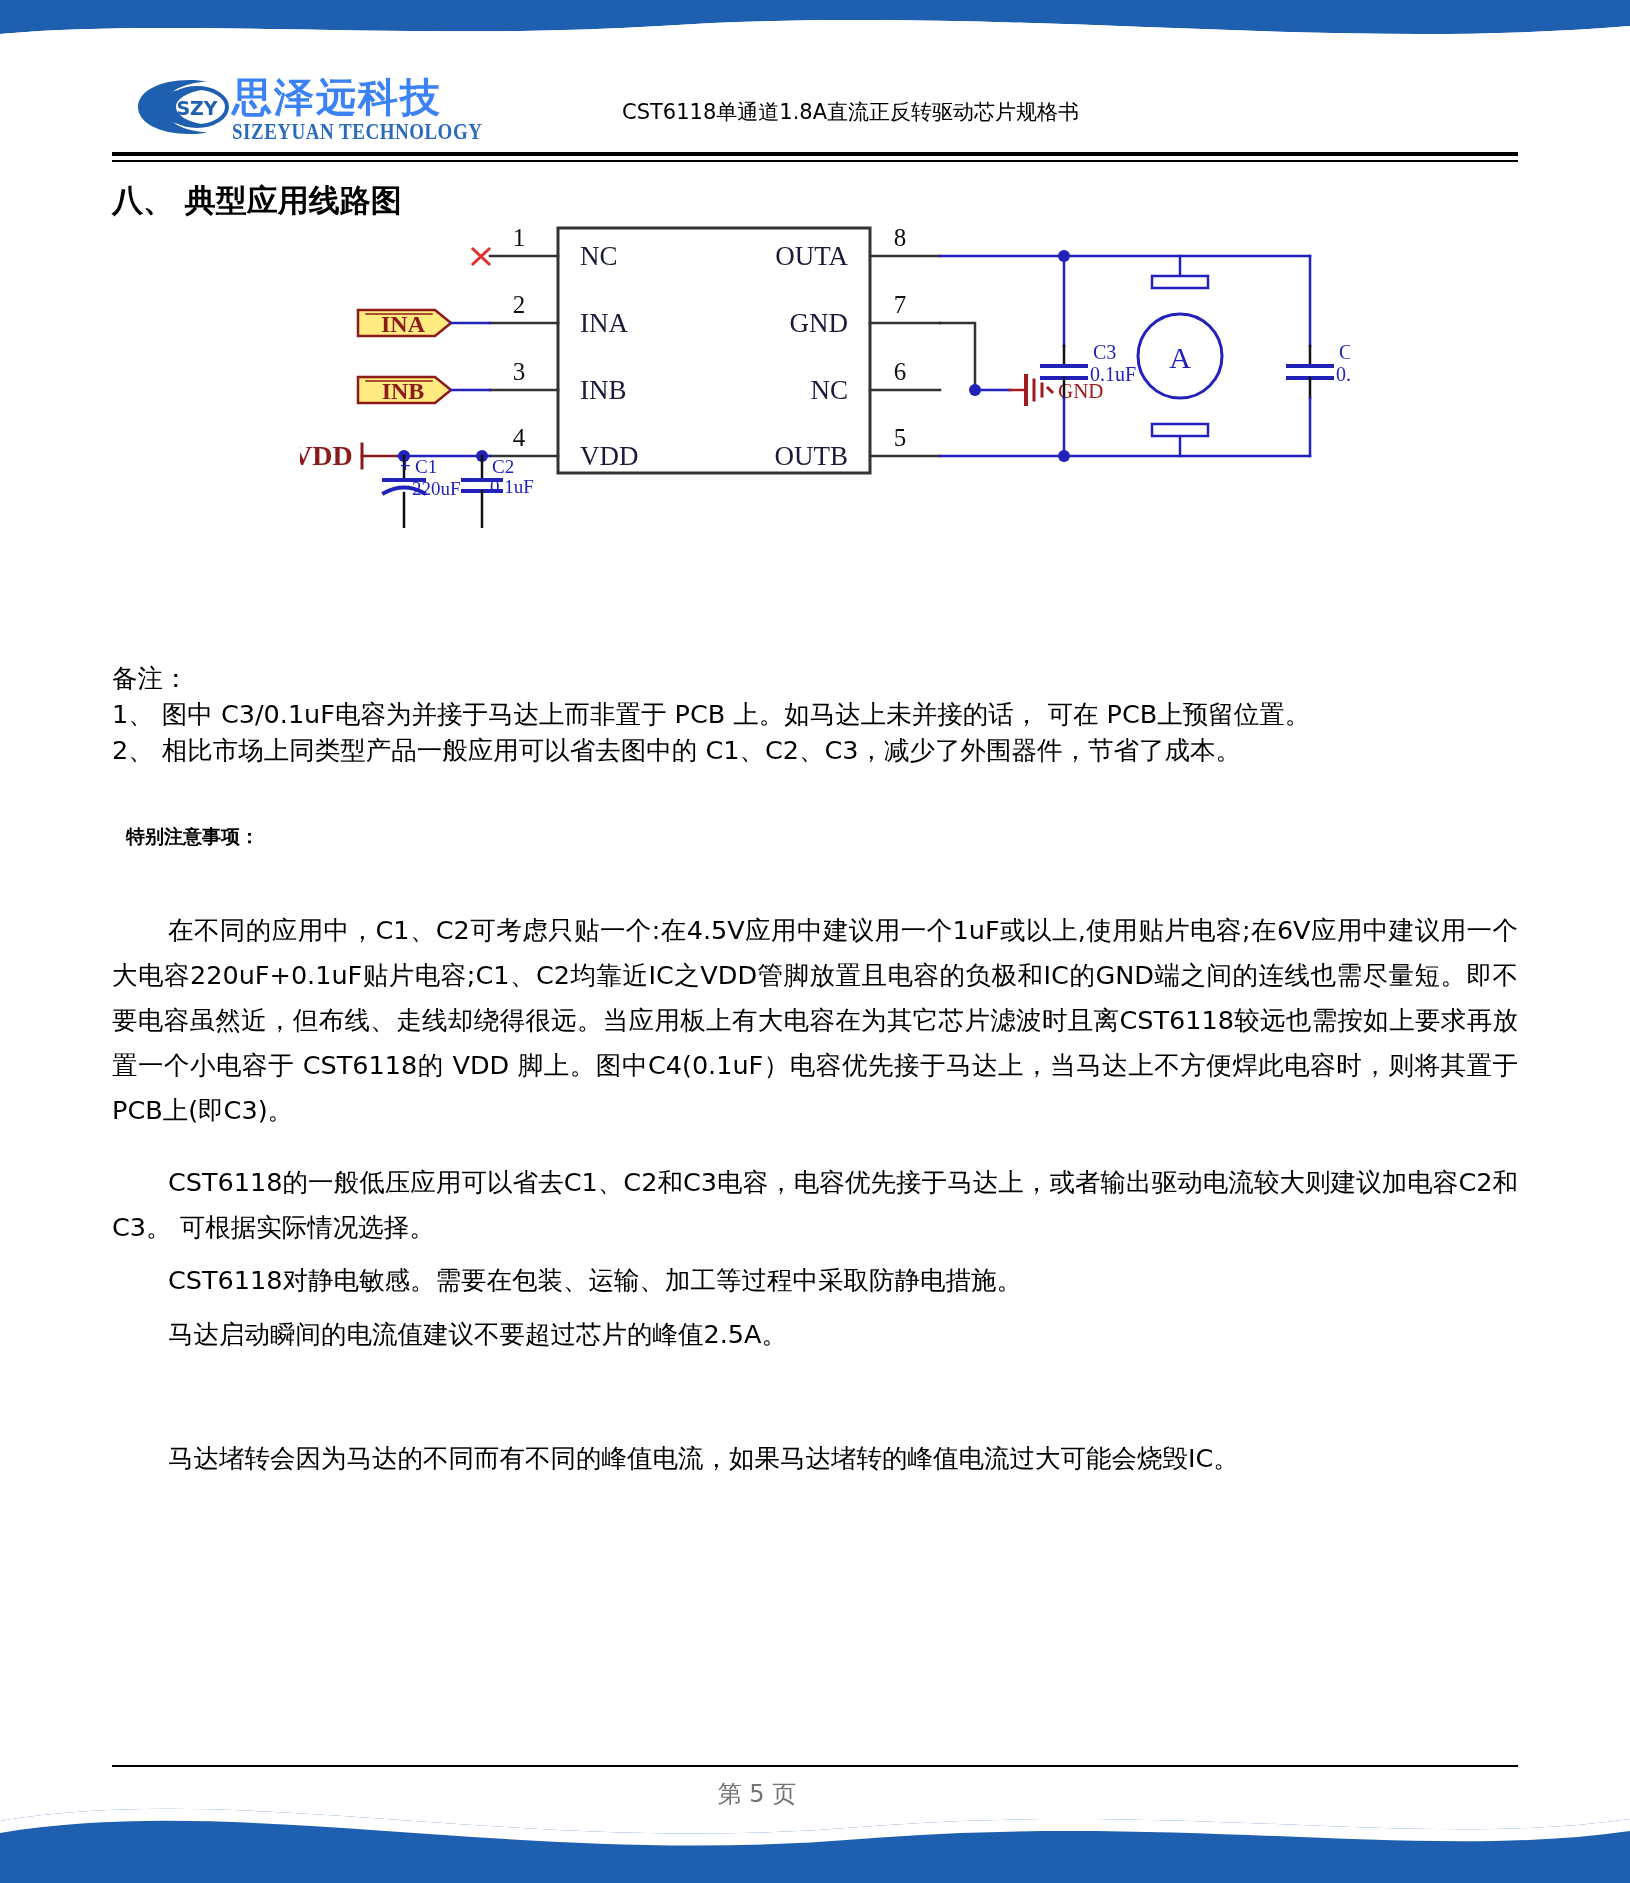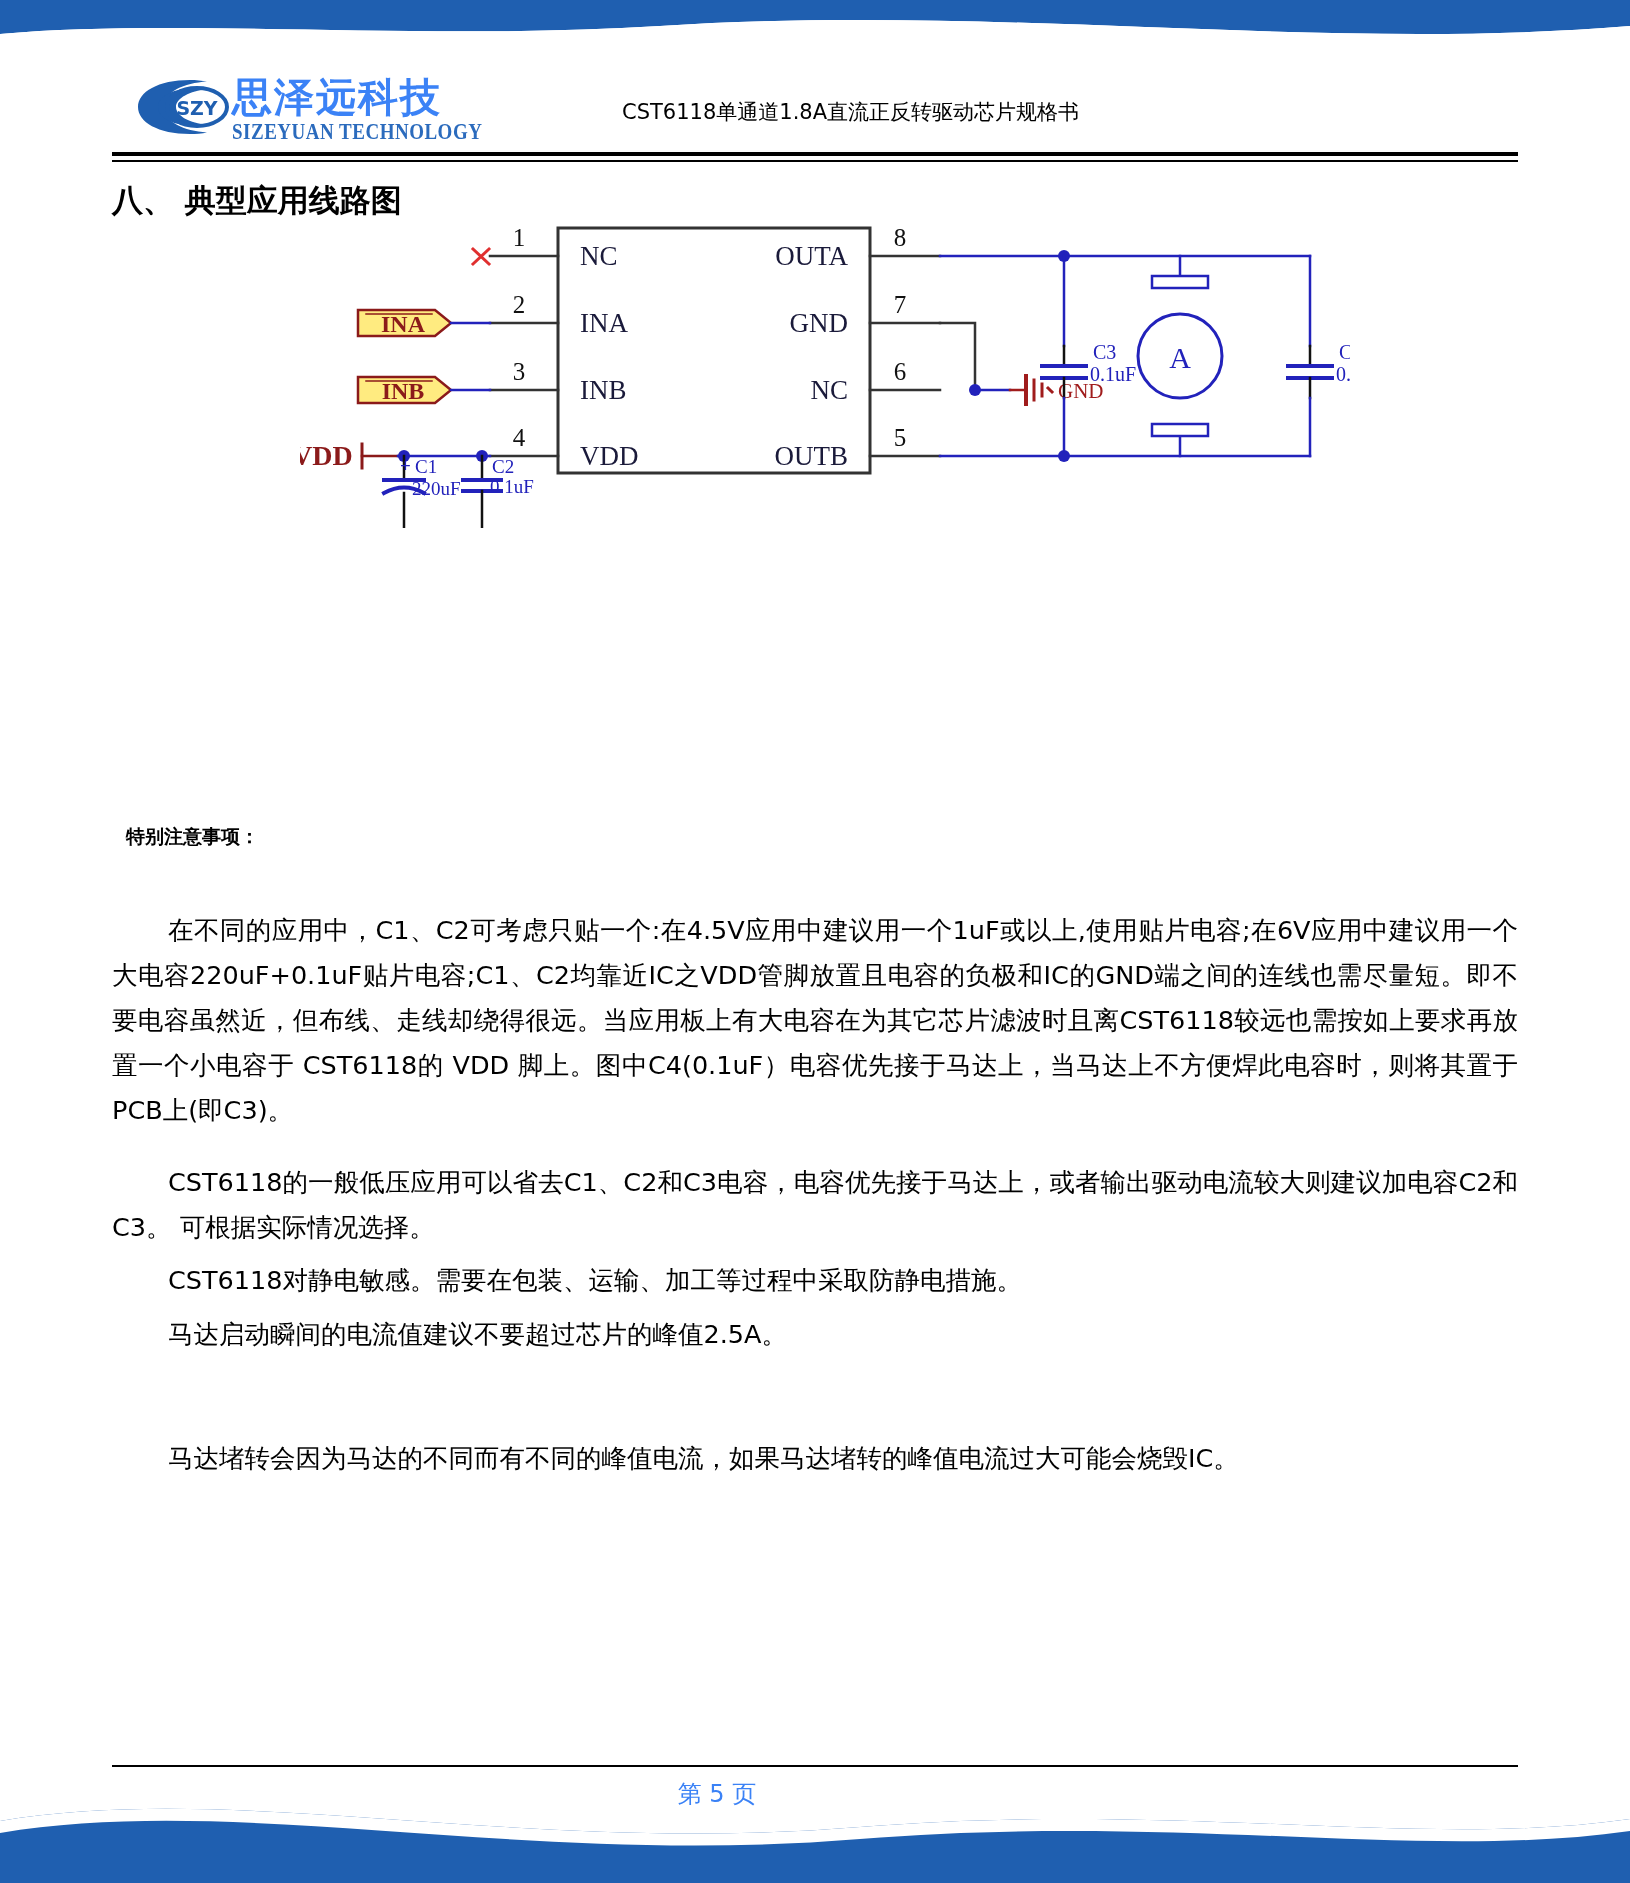--- a/index.html
+++ b/index.html
@@ -56,22 +56,22 @@
      font-family:"DejaVu Sans","Liberation Sans",sans-serif;}
   .p1{top:884px;text-indent:56px;margin-top:24px;}
   .p2{top:1160px;text-indent:56px;}
   .p3{top:1258px;text-indent:56px;}
   .p4{top:1312px;text-indent:56px;}
   .p5{top:1415px;text-indent:56px;margin-top:21px;}
 
   
   .foot-rule{position:absolute;left:112px;top:1765px;width:1406px;height:2px;background:#000;}
   .foot-txt{position:absolute;left:0;top:1778px;width:1434px;text-align:center;
-     font-size:24px;color:#3b82f6;
-     font-family:"DejaVu Sans","Liberation Sans",sans-serif;}
+     font-size:24px;color:#737373;
+     font-family:"DejaVu Sans","Liberation Sans",sans-serif;padding-left:40px;}
 </style>
 </head>
 <body>
 
 <div class="page">
 
   <svg class="wave-top" viewBox="0 0 1630 62" preserveAspectRatio="none">
     <path d="M0,0 L1630,0 L1630,26 C1320,52 1000,4 660,26 C420,41 180,18 0,34 Z" fill="#1f5fb0"></path>
     <path d="M0,34 C180,18 420,41 660,26 C1000,4 1320,52 1630,26 L1630,40 C1320,64 1000,16 660,38 C420,53 180,30 0,46 Z" fill="#ffffff"></path>
   </svg>
@@ -248,20 +248,25 @@
         <line x1="988" y1="160" x2="1032" y2="160" stroke="#2222bb" stroke-width="4"></line>
         <line x1="1010" y1="160" x2="1010" y2="180" stroke="#111" stroke-width="2.5"></line>
         <line x1="1010" y1="180" x2="1010" y2="238" stroke="#2222bb" stroke-width="2.5"></line>
         <text x="1039" y="141" font-family="Liberation Serif, serif" font-size="20" fill="#2222bb">C4</text>
         <text x="1036" y="163" font-family="Liberation Serif, serif" font-size="20" fill="#2222bb">0.1uF</text>
       </g>
 
     </g>
   </svg>
 
+  <div class="notes">
+    <p>备注：</p>
+    <p>1、 图中 C3/0.1uF电容为并接于马达上而非置于 PCB 上。如马达上未并接的话， 可在 PCB上预留位置。</p>
+    <p>2、 相比市场上同类型产品一般应用可以省去图中的 C1、C2、C3，减少了外围器件，节省了成本。</p>
+  </div>
 
   <div class="notice-h">特别注意事项：</div>
 
   <div class="para p1">在不同的应用中，C1、C2可考虑只贴一个:在4.5V应用中建议用一个1uF或以上,使用贴片电容;在6V应用中建议用一个大电容220uF+0.1uF贴片电容;C1、C2均靠近IC之VDD管脚放置且电容的负极和IC的GND端之间的连线也需尽量短。即不要电容虽然近，但布线、走线却绕得很远。当应用板上有大电容在为其它芯片滤波时且离CST6118较远也需按如上要求再放置一个小电容于 CST6118的 VDD 脚上。图中C4(0.1uF）电容优先接于马达上，当马达上不方便焊此电容时，则将其置于PCB上(即C3)。</div>
   <div class="para p2">CST6118的一般低压应用可以省去C1、C2和C3电容，电容优先接于马达上，或者输出驱动电流较大则建议加电容C2和C3。 可根据实际情况选择。</div>
   <div class="para p3">CST6118对静电敏感。需要在包装、运输、加工等过程中采取防静电措施。</div>
   <div class="para p4">马达启动瞬间的电流值建议不要超过芯片的峰值2.5A。</div>
   <div class="para p5">马达堵转会因为马达的不同而有不同的峰值电流，如果马达堵转的峰值电流过大可能会烧毁IC。</div>
 
   <div class="foot-rule"></div>

